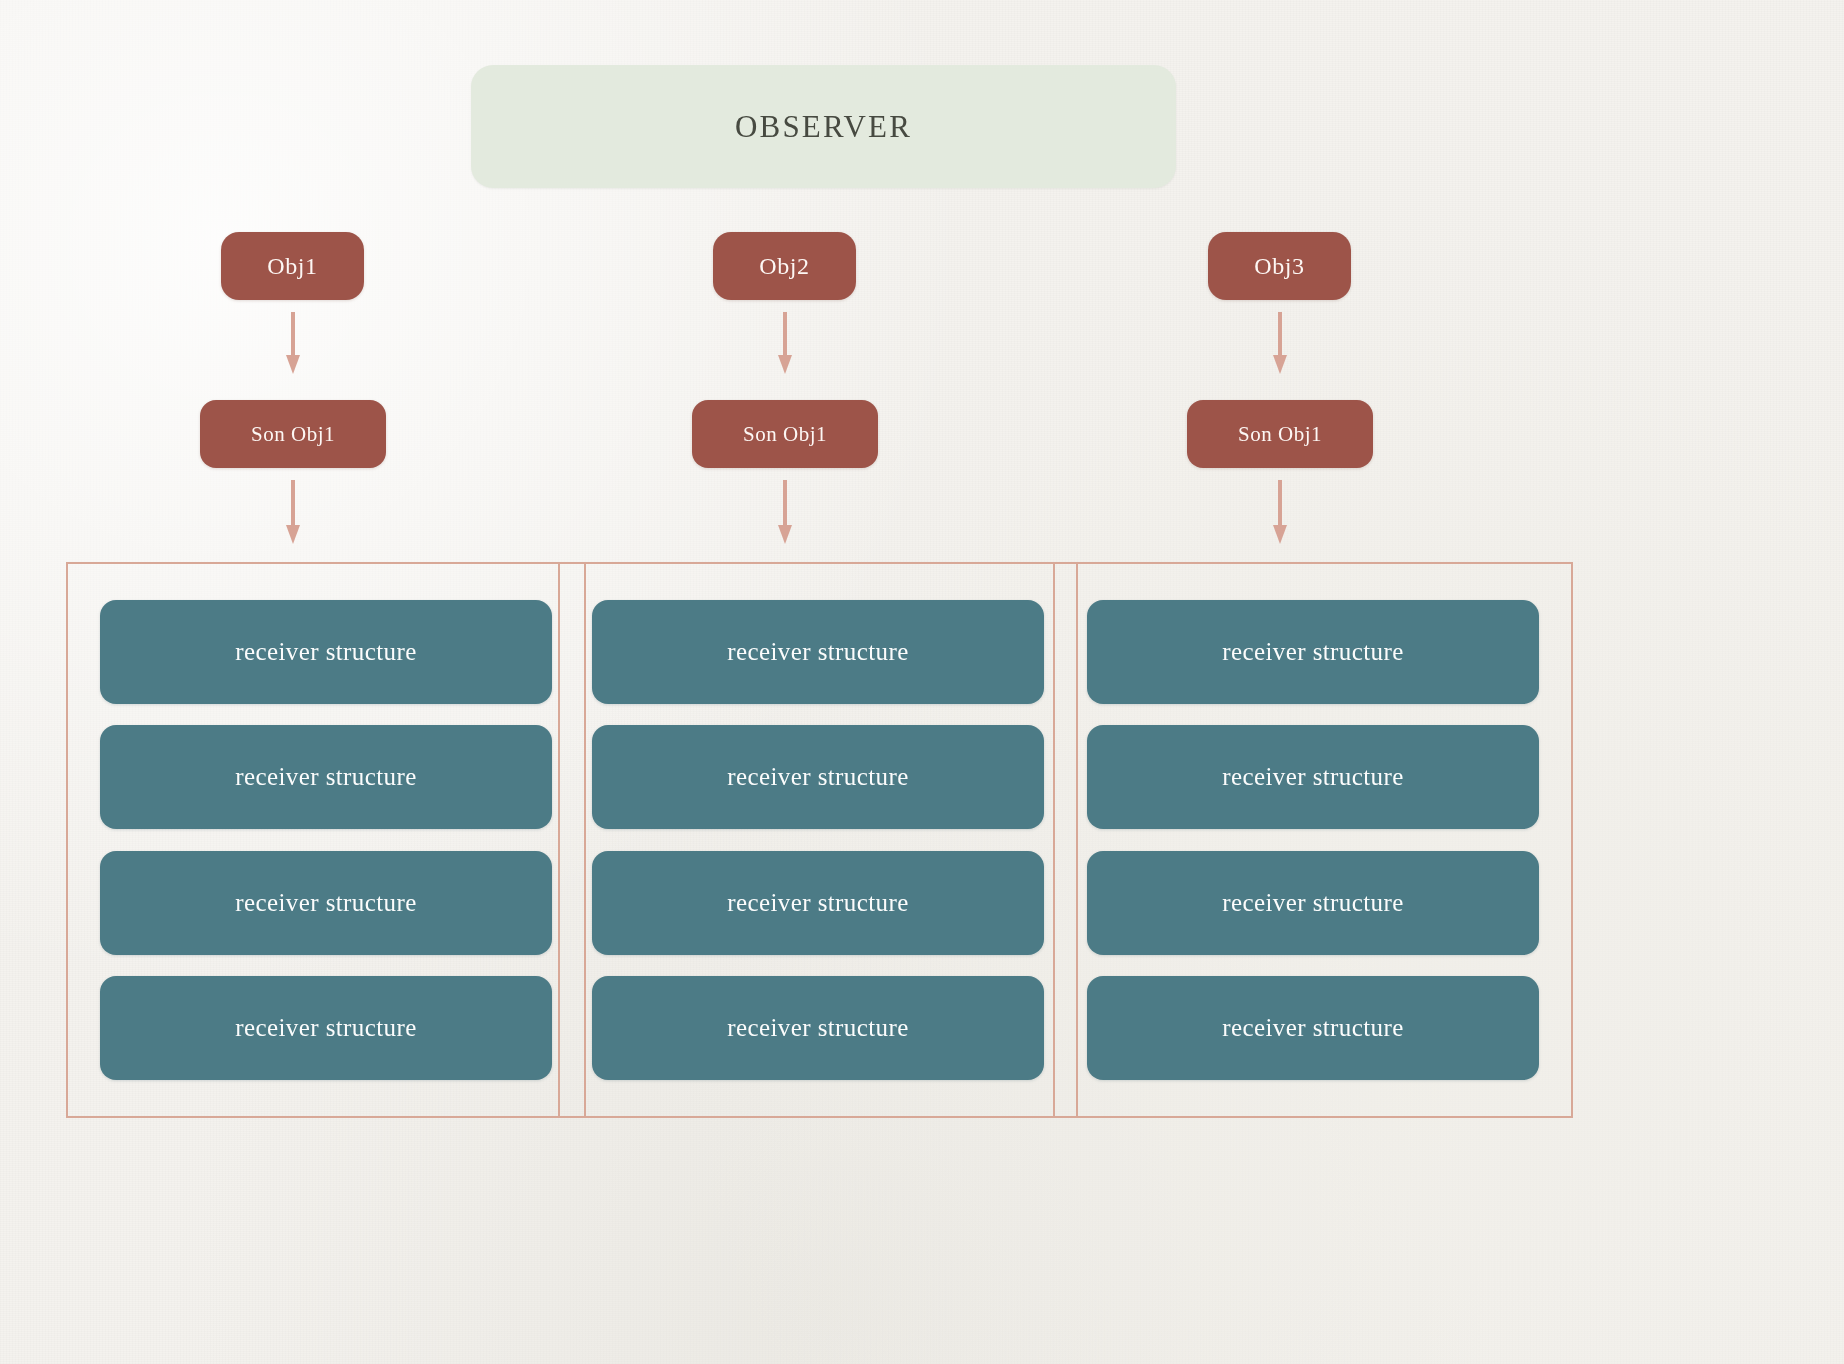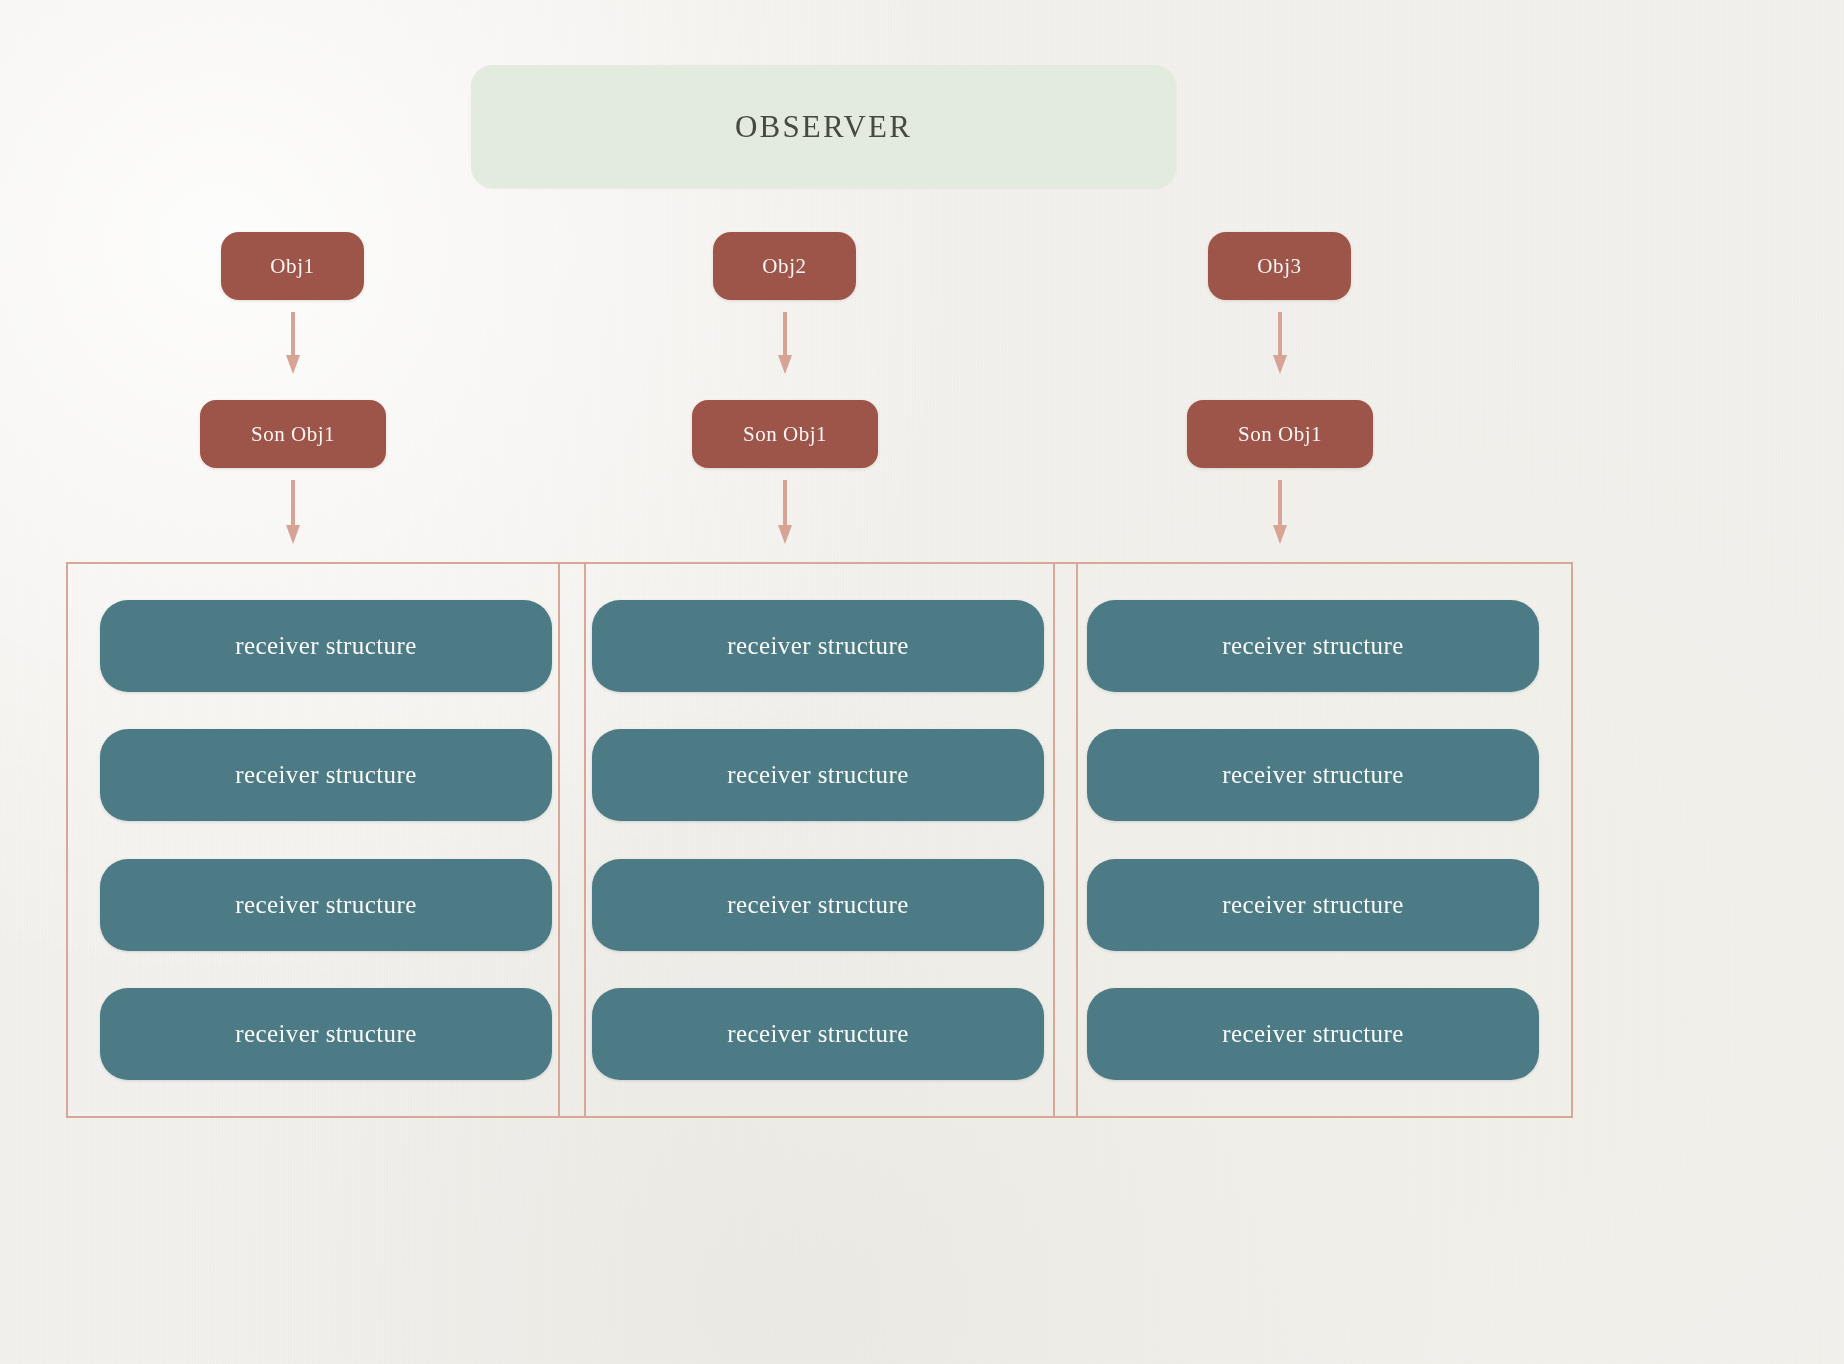--- a/index.html
+++ b/index.html
@@ -76,21 +76,21 @@
     height: 68px;
     background: #9d5449;
     border-radius: 18px;
     display: flex;
     align-items: center;
     justify-content: center;
     box-shadow: 0 1px 3px rgba(110,70,60,0.18);
   }
   .obj-box .btext {
     color: #fdf7f4;
-    font-size: 21px;
+    font-size: 24px;
     letter-spacing: 0.6px;
   }
 
   
   .son-box {
     position: absolute;
     top: 400px;
     left: 167px;
     width: 186px;
     height: 68px;
@@ -145,23 +145,23 @@
     height: 556px;
     box-sizing: border-box;
     border: 2px solid #d8a897;
     background: transparent;
     padding: 36px 32px;
     display: flex;
     flex-direction: column;
     justify-content: space-between;
   }
   .receiver-box {
-    height: 92px;
+    height: 104px;
     background: #4c7b86;
-    border-radius: 28px;
+    border-radius: 16px;
     display: flex;
     align-items: center;
     justify-content: center;
     box-shadow: 0 1px 3px rgba(50,85,92,0.18);
   }
   .receiver-box .rtext {
     color: #fbfcfc;
     font-size: 25px;
     letter-spacing: 0.4px;
   }

